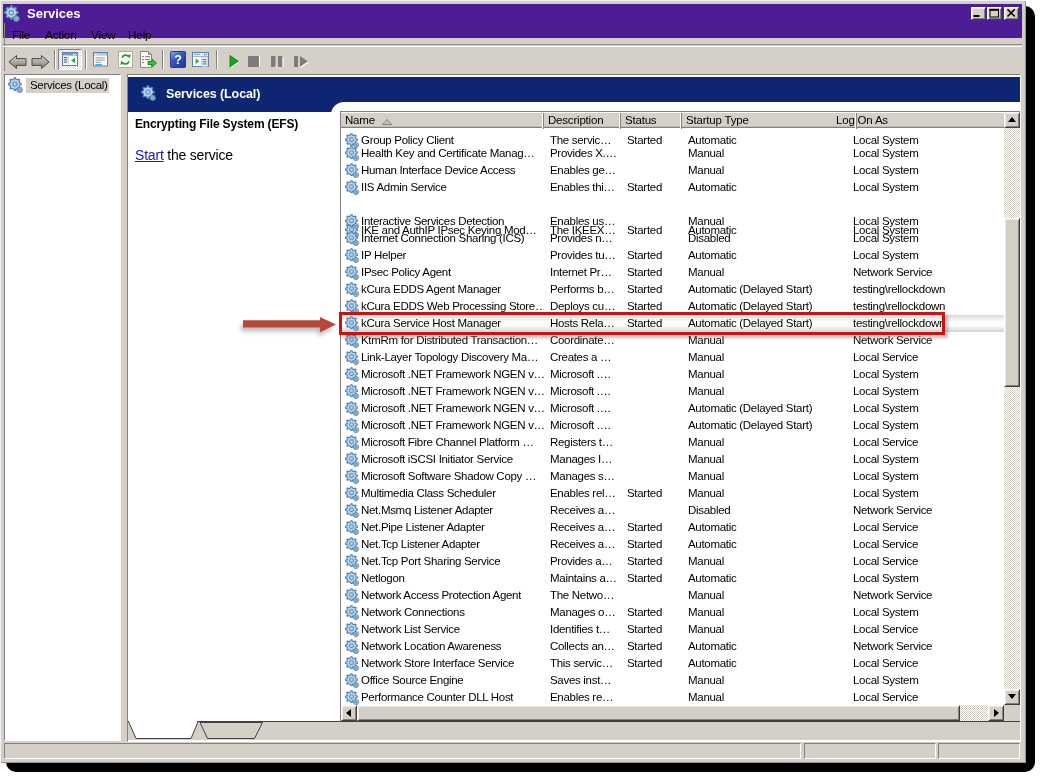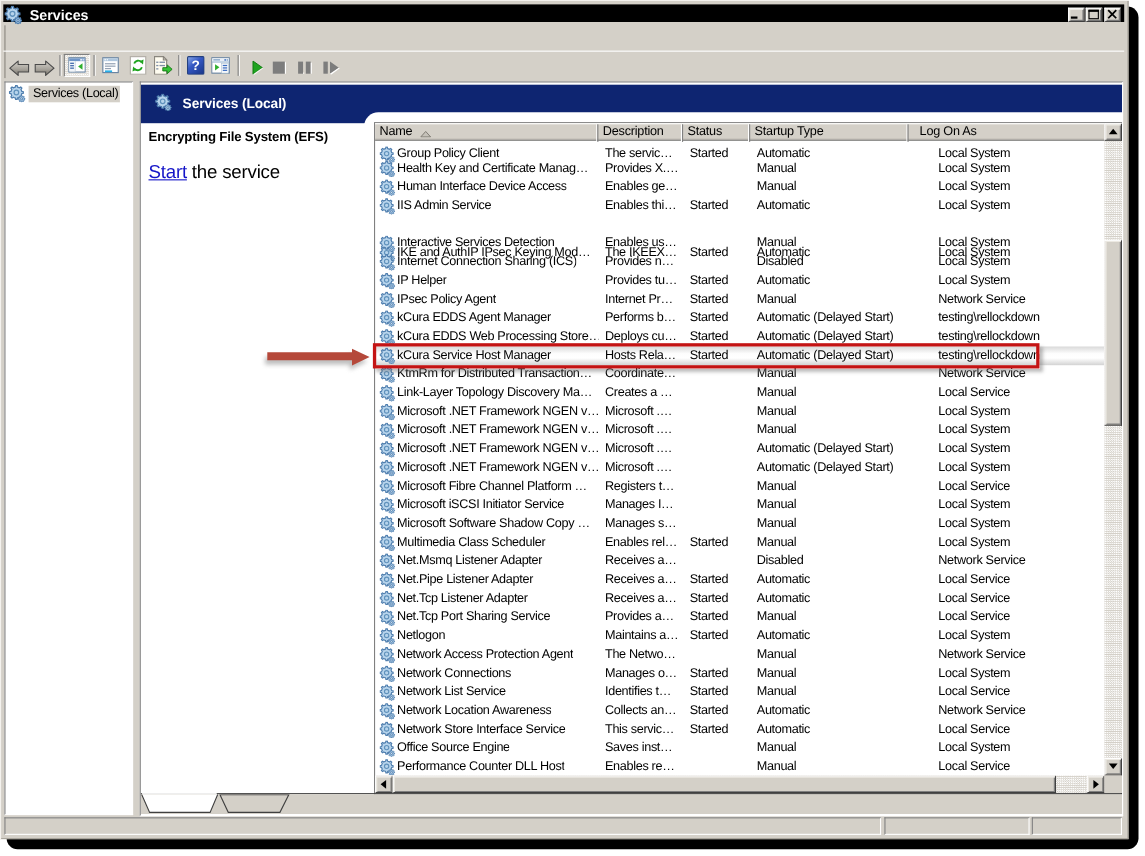--- a/index.html
+++ b/index.html
@@ -1,19 +1,19 @@
 <!DOCTYPE html>
 <html><head><meta charset="utf-8"><style>
 * { margin:0; padding:0; box-sizing:border-box; font-family:"Liberation Sans",sans-serif; }
 html,body { width:1041px; height:778px; background:#fff; overflow:hidden; }
 #shadow { position:absolute; left:6px; top:6px; width:1029px; height:766px; background:#000; border-radius:10px; }
 #win { position:absolute; left:0; top:0; width:1026px; height:763px; background:#d4d0c8;
   box-shadow: inset 1px 1px 0 #f4f2ee, inset -1px -1px 0 #9c988f; }
 
-#title { position:absolute; left:3px; top:4px; width:1019px; height:16px; background:#000000; }
+#title { position:absolute; left:3px; top:4px; width:1019px; height:34px; background:#4c1d95; }
 #title .txt { position:absolute; left:24px; top:2px; color:#fff; font-size:13px; font-weight:bold; }
 .tbtn { position:absolute; top:7px; width:15px; height:13px; background:#d4d0c8;
   border-top:1px solid #fff; border-left:1px solid #fff; border-right:1px solid #404040; border-bottom:1px solid #404040;
   box-shadow: inset 1px 1px 0 #ece9e2, inset -1px -1px 0 #808080; }
 .tbtn svg { display:block; }
 
 #menubar { position:absolute; left:3px; top:22px; width:1019px; height:23px; border-bottom:1px solid #94908a; }
 #menubar span { position:absolute; top:6px; font-size:11.8px; letter-spacing:-0.2px; color:#000; }
 
 #toolbar { position:absolute; left:3px; top:46px; width:1019px; height:26px; border-top:1px solid #fff; }
@@ -24,21 +24,21 @@
   border-top:1px solid #808080; border-left:1px solid #808080; border-right:1px solid #fff; border-bottom:1px solid #fff; }
 #lsel { position:absolute; left:21px; top:3px; width:83px; height:15px; background:#d4d0c8; }
 #lpane .txt { position:absolute; left:25px; top:4px; font-size:11.5px; letter-spacing:-0.3px; }
 #rpane { position:absolute; left:127px; top:74px; width:894px; height:668px; background:#fff;
   border-top:1px solid #808080; border-left:1px solid #808080; border-right:1px solid #fff; border-bottom:1px solid #fff; overflow:hidden; }
 #banner { position:absolute; left:0; top:2px; width:892px; height:35px; background:#0e2571; }
 #banner .txt { position:absolute; left:38px; top:10px; color:#fff; font-weight:bold; font-size:12.5px; letter-spacing:-0.1px; }
 #wround { position:absolute; left:203px; top:27px; width:689px; height:24px; background:#fff; border-top-left-radius:13px; }
 
 #dtitle { position:absolute; left:7px; top:42px; font-size:12px; font-weight:bold; letter-spacing:-0.15px; }
-#dstart { position:absolute; left:7px; top:72px; font-size:17px; letter-spacing:-0.2px; }
+#dstart { position:absolute; left:7px; top:72px; font-size:14px; letter-spacing:-0.2px; }
 #dstart a { color:#1414c8; text-decoration:underline; }
 #ddesc { position:absolute; left:7px; top:112px; font-size:11.5px; line-height:13px; letter-spacing:-0.25px; }
 
 #list { position:absolute; left:212px; top:36px; width:680px; height:612px; background:#fff; border:1px solid #808080; }
 #lhead { position:absolute; left:0; top:0; width:663px; height:16px; background:#d4d0c8;
   border-top:1px solid #fff; border-bottom:1px solid #808080; box-shadow: inset 0 -1px 0 #c0bcb4; }
 .hcell { position:absolute; top:0; height:16px; font-size:11.5px; letter-spacing:-0.2px; color:#000; padding-left:4px; line-height:15px;
   border-right:1px solid #808080; box-shadow: inset -1px 0 0 #fff; }
 .row { position:absolute; left:0; height:17px; width:663px; font-size:11.5px; letter-spacing:-0.3px; line-height:17px; }
 .row span { position:absolute; top:0; white-space:nowrap; }
@@ -95,20 +95,26 @@
         <rect x="1.5" y="0.8" width="9.5" height="2" fill="#000"></rect>
       </svg>
     </div>
   <div class="tbtn" style="left:1004px">
       <svg width="13" height="11" viewBox="0 0 13 11">
         <path d="M3 1.5 L6.5 5 L10 1.5 L11.3 2.8 L7.8 6.3 L11.3 9.8 L10 11 L6.5 7.6 L3 11 L1.7 9.8 L5.2 6.3 L1.7 2.8 Z" fill="#000" transform="translate(0.4,-0.6) scale(0.88)"></path>
       </svg>
     </div>
 
   <div style="position:absolute;left:4px;top:23px;width:1px;height:48px;background:#8a867e"></div>
+  <div id="menubar">
+    <span style="left:9px">File</span>
+      <span style="left:42px">Action</span>
+      <span style="left:88px">View</span>
+      <span style="left:125px">Help</span>
+  </div>
 
   <div id="toolbar">
       <svg class="ticon" style="left:5px;top:8px" width="19" height="14" viewBox="0 0 19 14">
 <defs>
           <linearGradient id="garr" x1="0" y1="0" x2="0" y2="1">
             <stop offset="0" stop-color="#d6d3cc"></stop>
             <stop offset="0.55" stop-color="#a8a49c"></stop>
             <stop offset="1" stop-color="#78746c"></stop>
           </linearGradient>
         </defs>
@@ -224,21 +230,21 @@
     </div>
     <div id="wround"></div>
     <div id="dtitle">Encrypting File System (EFS)</div>
     <div id="dstart"><a>Start</a> the service</div>
 
     <div id="list">
       <div id="lhead">
         <div class="hcell" style="left:0;width:203px">Name</div>
         <div class="hcell" style="left:203px;width:77px">Description</div>
         <div class="hcell" style="left:280px;width:61px">Status</div>
-        <div class="hcell" style="left:341px;width:144px">Startup Type</div>
+        <div class="hcell" style="left:341px;width:175px">Startup Type</div>
         <div class="hcell" style="left:491px;width:140px;border-right:none;box-shadow:none">Log On As</div>
         <svg style="position:absolute;left:41px;top:6px" width="10" height="6" viewBox="0 0 10 6">
             <path d="M5 0.5 L9.5 5.5 L0.5 5.5 Z" fill="#c6c2ba" stroke="#7e7a72" stroke-width="0.9"></path>
           </svg>
       </div>
       <div class="row" style="top:20px;">
 <svg class="ric" viewBox="0 0 16 16">
             <use href="#gear"></use>
           </svg>
 <span class="c0">Group Policy Client</span>

